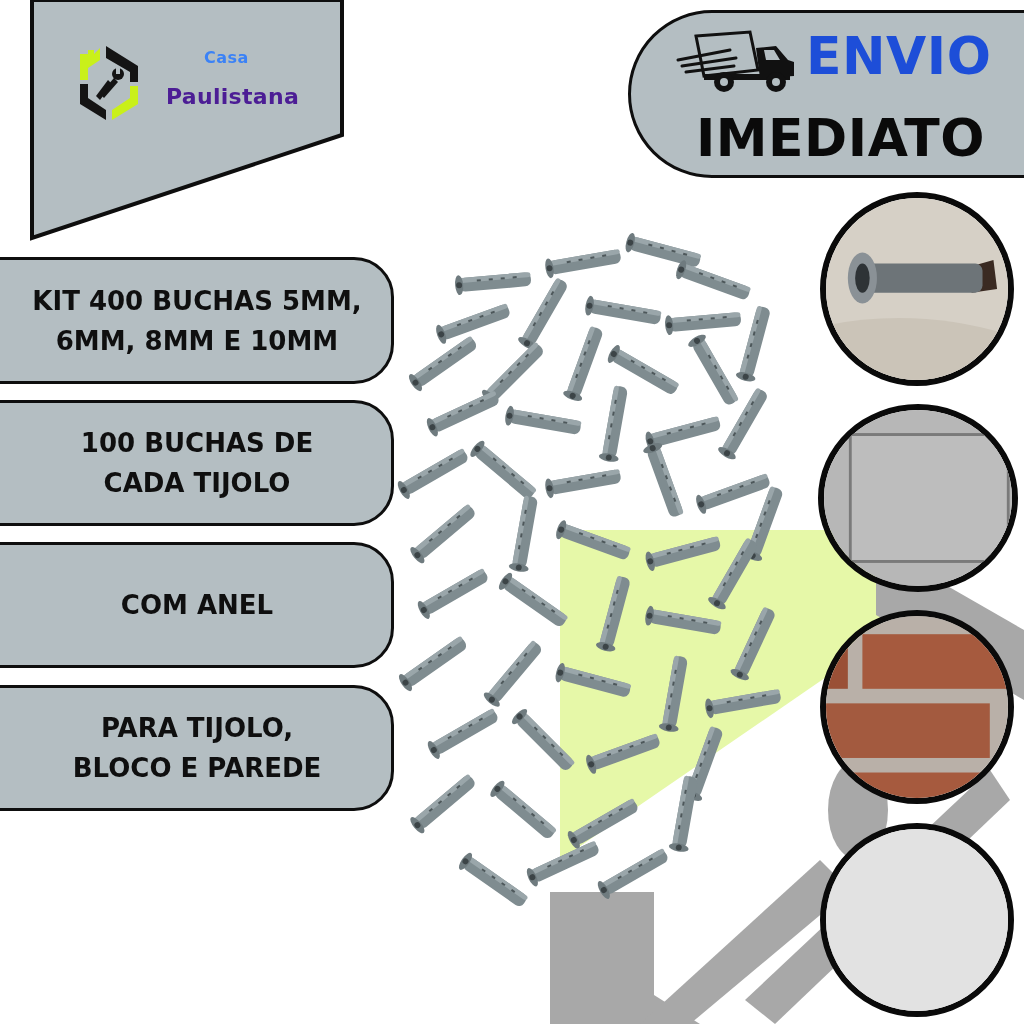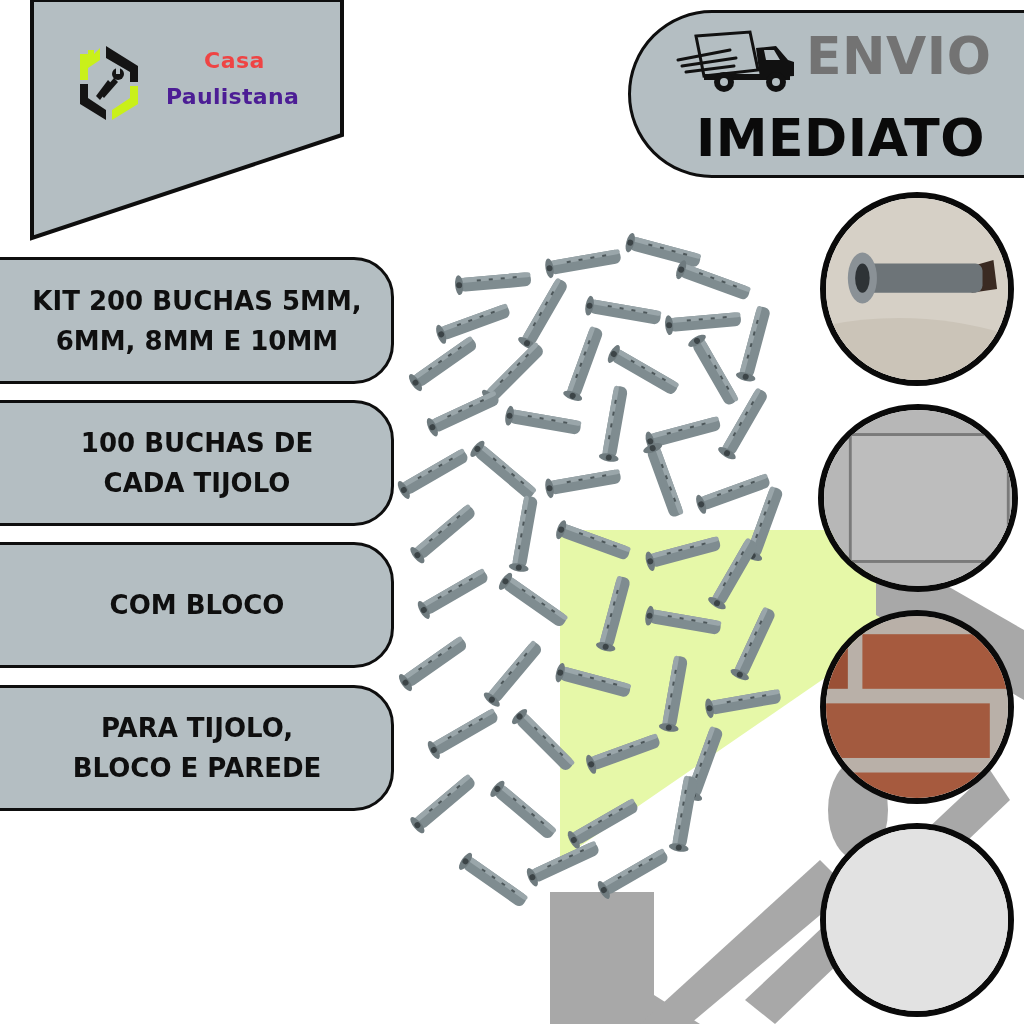--- a/index.html
+++ b/index.html
@@ -4,31 +4,31 @@
   <style>
     * { box-sizing: border-box; margin: 0; padding: 0; }
     html, body { width: 1024px; height: 1024px; overflow: hidden; background: #ffffff; }
     body { position: relative; font-family: "DejaVu Sans", "Liberation Sans", sans-serif; }
 
     .bg-shapes { position: absolute; inset: 0; z-index: 0; }
 
     
     .logo-banner { position: absolute; left: 0; top: 0; width: 360px; height: 250px; z-index: 2; }
     .logo-icon { position: absolute; left: 76px; top: 40px; width: 68px; height: 80px; z-index: 3; }
-    .brand-line1 { position: absolute; left: 204px; top: 48px; font-size: 22px; font-weight: bold; color: #ef4444; z-index: 3; letter-spacing: 0.5px; }
+    .brand-line1 { position: absolute; left: 204px; top: 48px; font-size: 16px; font-weight: bold; color: #3b82f6; z-index: 3; letter-spacing: 0.5px; }
     .brand-line2 { position: absolute; left: 166px; top: 84px; font-size: 22px; font-weight: bold; color: #4c1d95; z-index: 3; letter-spacing: 0.3px; }
 
     
     .ship-badge {
       position: absolute; left: 628px; top: 10px; width: 420px; height: 168px;
       background: #b4bec2; border: 3px solid #0e0e0e; border-radius: 84px 0 0 84px;
       z-index: 2;
     }
     .truck-icon { position: absolute; left: 676px; top: 30px; width: 124px; height: 64px; z-index: 3; }
-    .ship-line1 { position: absolute; left: 806px; top: 24px; font-size: 52px; font-weight: bold; color: #737373; z-index: 3; letter-spacing: 0.5px; line-height: 64px; }
+    .ship-line1 { position: absolute; left: 806px; top: 24px; font-size: 52px; font-weight: bold; color: #1d4ed8; z-index: 3; letter-spacing: 0.5px; line-height: 64px; }
     .ship-line2 { position: absolute; left: 696px; top: 106px; font-size: 52px; font-weight: bold; color: #0a0a0a; z-index: 3; letter-spacing: 0.5px; line-height: 64px; text-align: right; }
 
     
     .feature {
       position: absolute; left: -40px; width: 434px;
       background: #b4bec2; border: 3px solid #0e0e0e; border-radius: 40px;
       display: flex; align-items: center; justify-content: center;
       padding-left: 40px; text-align: center;
       font-weight: bold; color: #0f0f0f; font-size: 26px; line-height: 40px;
       z-index: 2;
@@ -102,29 +102,29 @@
   <rect x="28" y="44" width="86" height="6" fill="#111"></rect>
   <circle cx="48" cy="52" r="10" fill="#111"></circle>
   <circle cx="48" cy="52" r="4" fill="#b4bec2"></circle>
   <circle cx="100" cy="52" r="10" fill="#111"></circle>
   <circle cx="100" cy="52" r="4" fill="#b4bec2"></circle>
 </svg>
 <div class="ship-line1">ENVIO</div>
 <div class="ship-line2">IMEDIATO</div>
 
 <div class="feature f1">
-  <span>KIT 200 BUCHAS 5MM,
+  <span>KIT 400 BUCHAS 5MM,
 6MM, 8MM E 10MM</span>
 </div>
 <div class="feature f2">
   <span>100 BUCHAS DE
 CADA TIJOLO</span>
 </div>
 <div class="feature f3">
-  <span>COM BLOCO</span>
+  <span>COM ANEL</span>
 </div>
 <div class="feature f4">
   <span>PARA TIJOLO,
 BLOCO E PAREDE</span>
 </div>
 
 <svg class="product-pile" viewBox="0 0 440 690">
   <defs>
     <g id="anchor">
       <rect x="-36" y="-7" width="72" height="14" rx="6" fill="#7f8c90"></rect>

